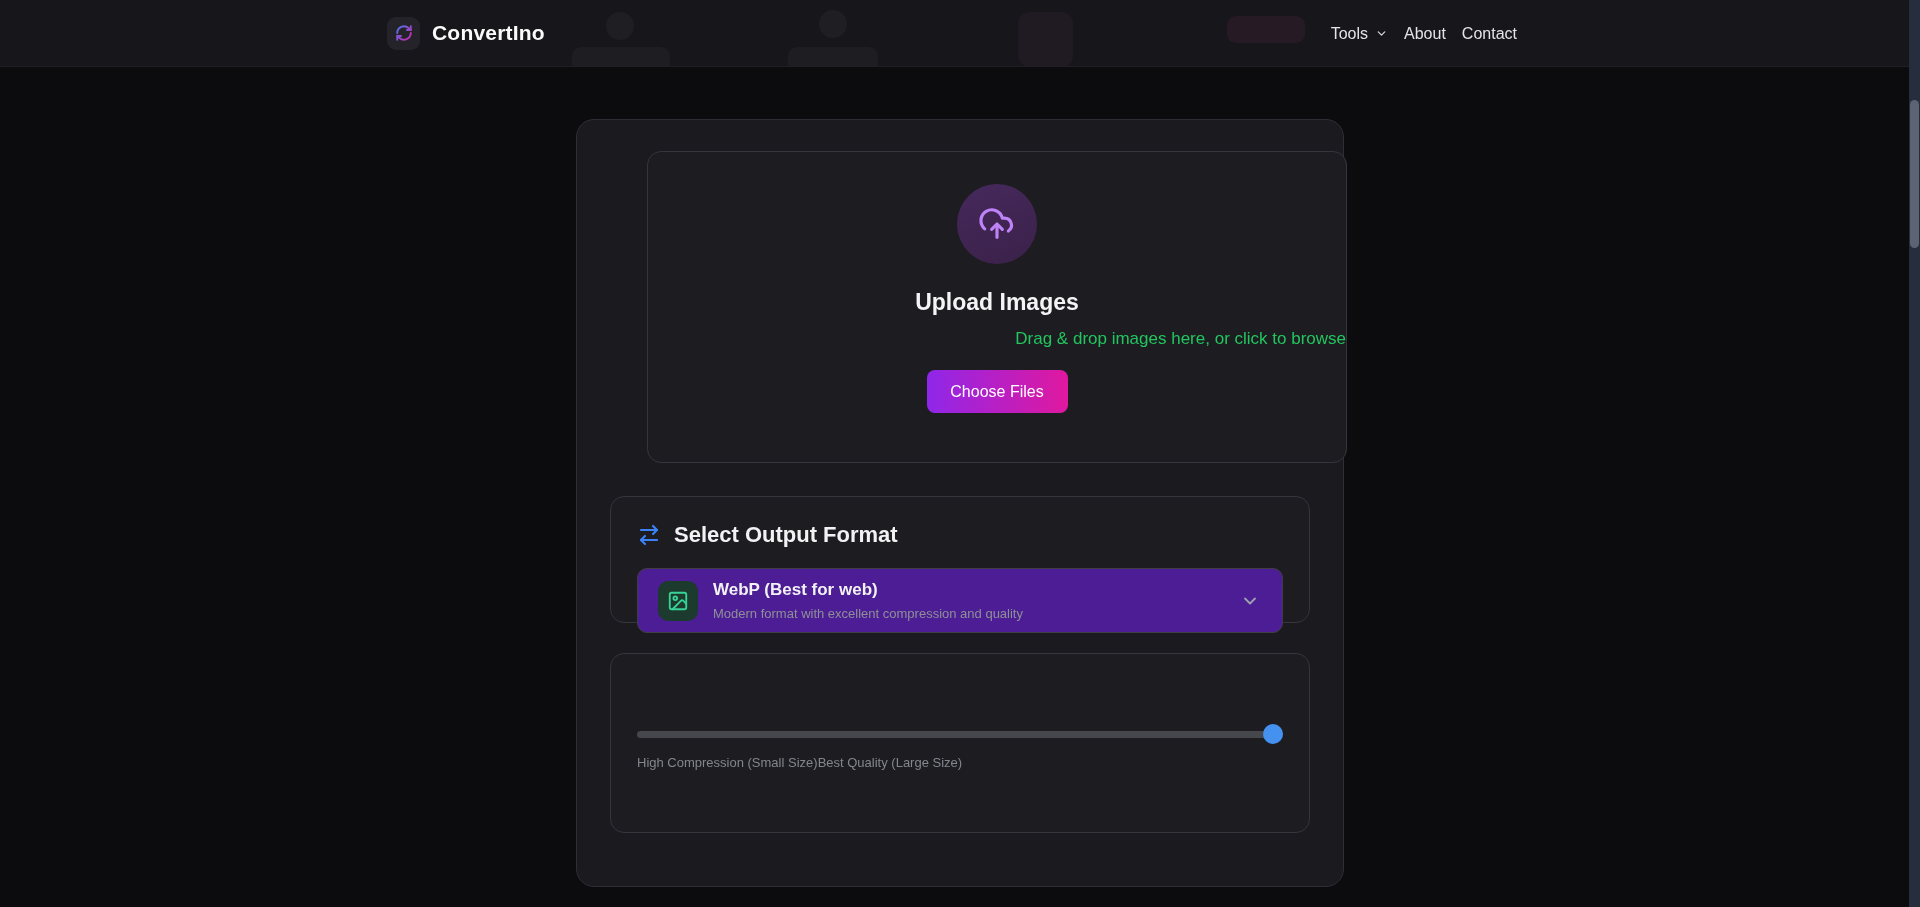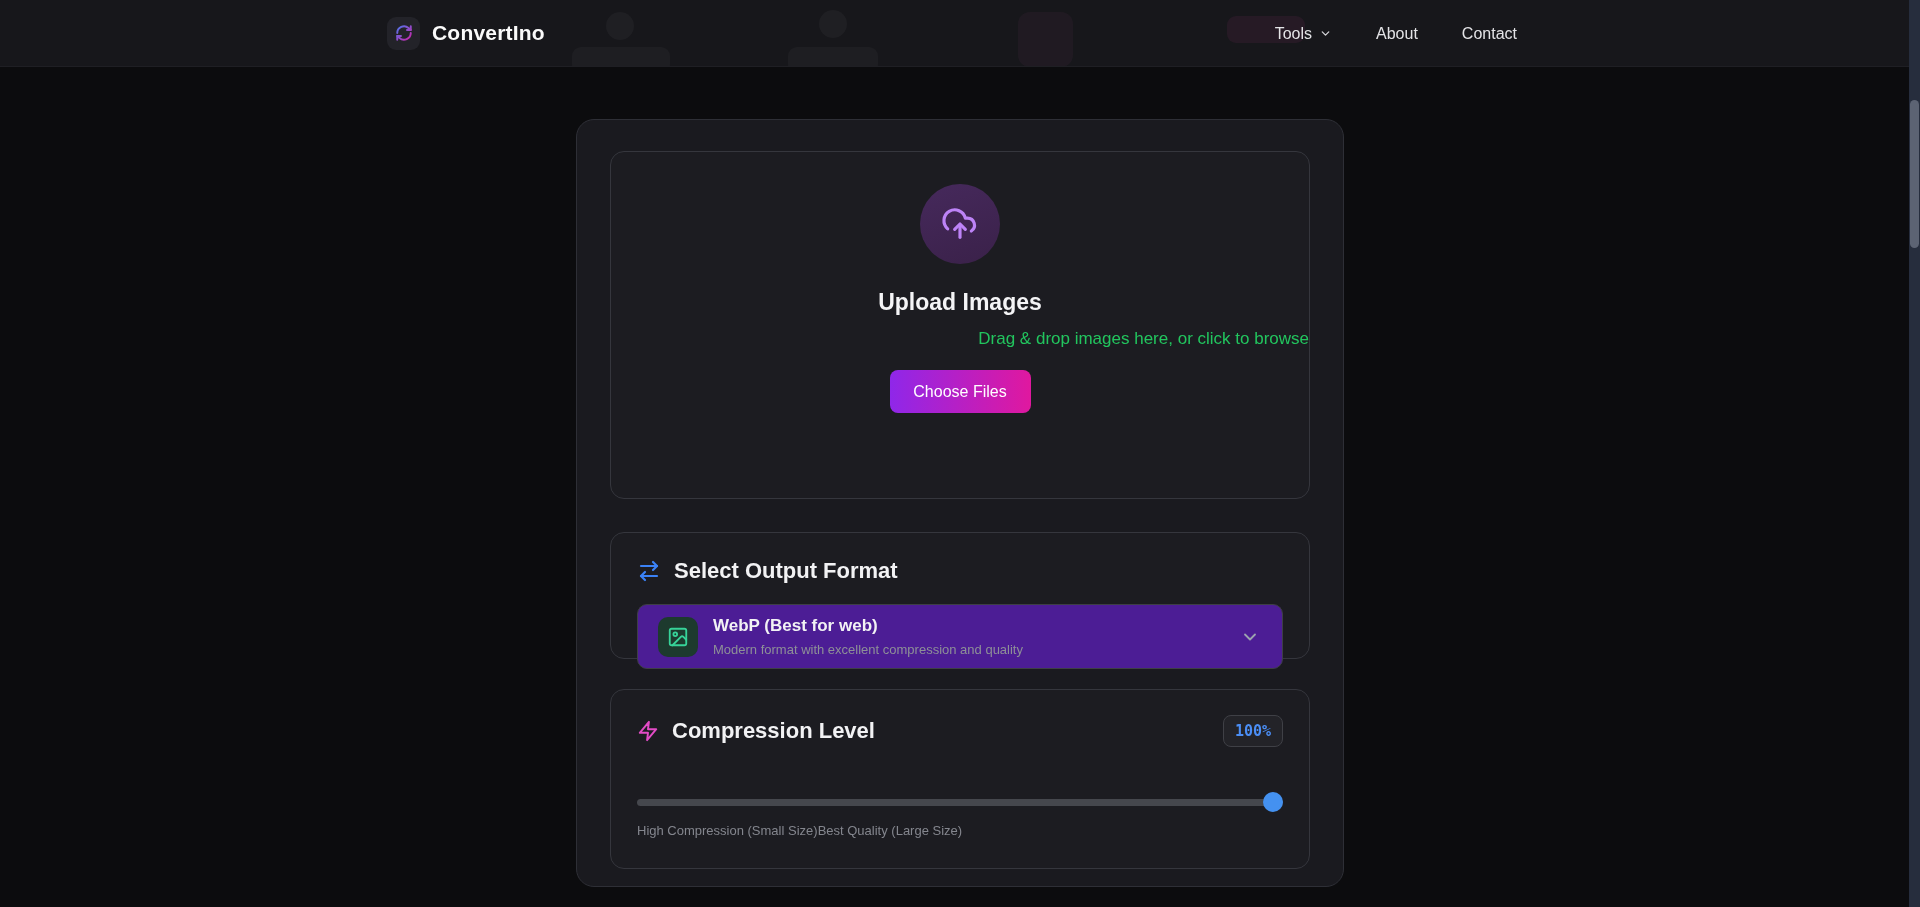--- a/index.html
+++ b/index.html
@@ -22,21 +22,21 @@
   .brand {
     position:absolute; left:387px; top:15px; height:36px;
     display:flex; align-items:center; gap:12px; cursor:pointer;
   }
   .brand-icon-box {
     width:33px; height:33px; border-radius:9px; background:#232329;
     display:flex; align-items:center; justify-content:center;
   }
   .brand-name { font-size:21px; font-weight:bold; color:#fafafa; letter-spacing:.2px; }
 
-  .nav { position:absolute; right:403px; top:0; height:67px; display:flex; align-items:center; gap:44px; }
+  .nav { position:absolute; right:403px; top:0; height:67px; display:flex; align-items:center; gap:16px; }
   .nav-link {
     font-size:16px; color:#e4e4e7; cursor:pointer; display:flex; align-items:center; gap:7px;
     background:none; border:none; font-family:inherit;
   }
 
   
   .ghost { position:absolute; pointer-events:none; }
   .g-circle { border-radius:50%; background:rgba(255,255,255,0.035); }
   .g-bar { border-radius:9px; background:rgba(255,255,255,0.03); }
   .g-pink { border-radius:9px; background:rgba(222,64,170,0.08); }
@@ -52,21 +52,21 @@
     padding:31px 33px 32px;
   }
   .subcard {
     background:#1c1c21;
     border:1px solid #35363d;
     border-radius:14px;
     width:100%;
   }
 
   
-  .upload-card { height:348px; text-align:center; padding-top:32px; cursor:pointer; }
+  .upload-card { height:312px; text-align:center; padding-top:32px; cursor:pointer;margin-left:37px; }
   .upload-circle {
     width:80px; height:80px; border-radius:50%;
     margin:0 auto;
     background:linear-gradient(160deg,#46295c 0%,#3a2149 100%);
     display:flex; align-items:center; justify-content:center;
   }
   .upload-title { font-size:23px; font-weight:bold; color:#f4f4f6; margin-top:25px; }
   .upload-sub { font-size:17px; color:#22c55e; margin-top:13px;text-align:right; }
   .choose-btn {
     margin-top:21px;
@@ -220,28 +220,20 @@
         <div class="fmt-name">WebP (Best for web)</div>
         <div class="fmt-desc">Modern format with excellent compression and quality</div>
       </span>
       <svg width="20" height="20" viewBox="0 0 24 24" fill="none" stroke="#9ca3af" stroke-width="2.2" stroke-linecap="round" stroke-linejoin="round">
         <polyline points="6 9 12 15 18 9"></polyline>
       </svg>
     </div>
   </section>
 
   <section class="subcard compression-card">
-    <div class="comp-head">
-      <svg width="22" height="22" viewBox="0 0 24 24" fill="none" stroke="#e34bc6" stroke-width="2.1" stroke-linecap="round" stroke-linejoin="round">
-        <path d="M13 2 3 14h9l-1 8 10-12h-9l1-8z"></path>
-      </svg>
-      <span class="section-title">Compression Level</span>
-      <span class="comp-spacer"></span>
-      <span class="comp-badge">100%</span>
-    </div>
 
     <div class="slider">
       <div class="slider-track"></div>
       <div class="slider-thumb" style="left: calc(100% - 20px);"></div>
     </div>
 
     <div class="slider-labels">
       <span class="slider-label">High Compression (Small Size)</span>
       <span class="slider-label">Best Quality (Large Size)</span>
     </div>

